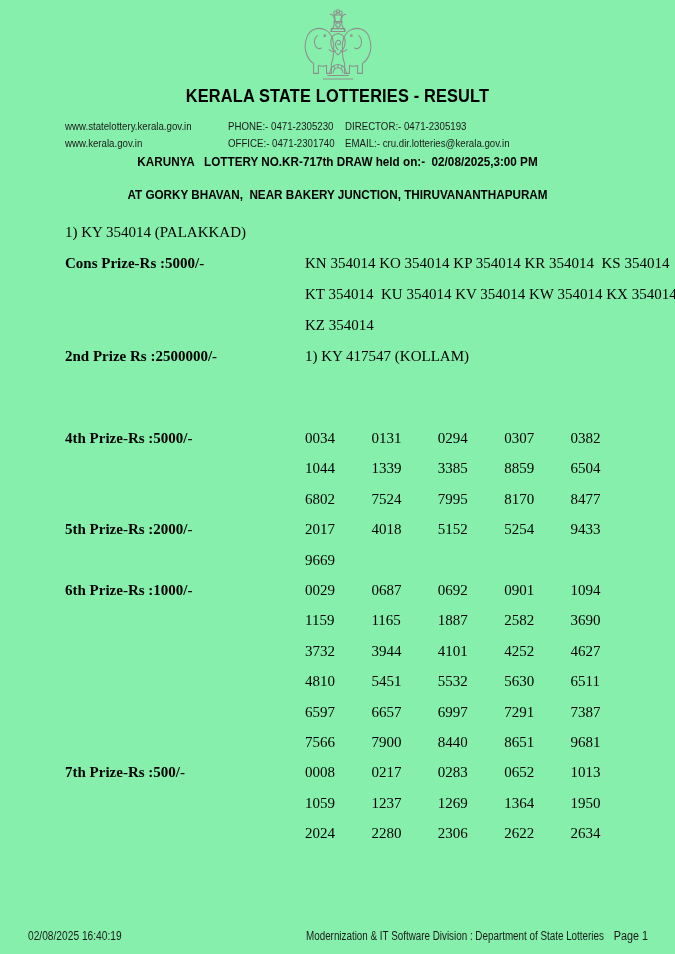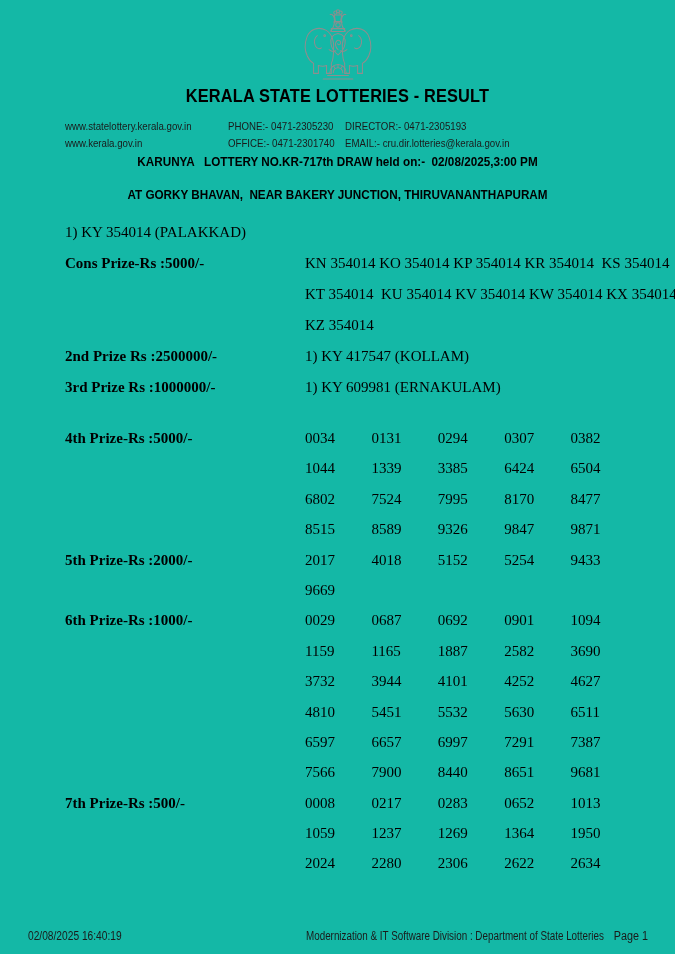--- a/index.html
+++ b/index.html
@@ -1,16 +1,16 @@
 <!DOCTYPE html>
 <html><head>
 <meta charset="utf-8">
 <style>
   html,body{margin:0;padding:0;background:#fff;}
-  .page{position:relative;width:675px;height:954px;background:#14b8a6;color:#000;
+  .page{position:relative;width:675px;height:954px;background:#86efac;color:#000;
         font-family:"Liberation Serif",serif;overflow:hidden;}
 
   .emblem{position:absolute;top:6px;left:50%;transform:translateX(-50%);}
 
   .title{position:absolute;top:85px;left:0;right:0;margin:0;text-align:center;
          font-family:"Liberation Sans",sans-serif;font-weight:bold;font-size:19px;
          transform:scaleX(.86);letter-spacing:.2px;white-space:pre;}
 
   .contact{position:absolute;top:120px;left:0;right:0;
            font-family:"Liberation Sans",sans-serif;font-size:11px;color:#1a1a1a;}
@@ -111,59 +111,47 @@
         <span class="tp-value">KT 354014  KU 354014 KV 354014 KW 354014 KX 354014</span>
       </div>
       <div class="tp-row">
         <span class="tp-label"></span>
         <span class="tp-value">KZ 354014</span>
       </div>
       <div class="tp-row">
         <span class="tp-label">2nd Prize Rs :2500000/-</span>
         <span class="tp-value">1) KY 417547 (KOLLAM)</span>
       </div>
-      <div class="tp-row">
-        <span class="tp-label">3rd Prize Rs :1000000/-</span>
-        <span class="tp-value">1) KY 609981 (ERNAKULAM)</span>
-      </div>
     </div>
 
 
   <div class="ending-prizes" id="ending-prizes">
       <div class="num-row">
         <span class="tp-label">4th Prize-Rs :5000/-</span>
         <span class="num-cell">0034</span>
         <span class="num-cell">0131</span>
         <span class="num-cell">0294</span>
         <span class="num-cell">0307</span>
         <span class="num-cell">0382</span>
       </div>
       <div class="num-row">
         <span class="tp-label"></span>
         <span class="num-cell">1044</span>
         <span class="num-cell">1339</span>
         <span class="num-cell">3385</span>
-        <span class="num-cell">6424</span>
+        <span class="num-cell">8859</span>
         <span class="num-cell">6504</span>
       </div>
       <div class="num-row">
         <span class="tp-label"></span>
         <span class="num-cell">6802</span>
         <span class="num-cell">7524</span>
         <span class="num-cell">7995</span>
         <span class="num-cell">8170</span>
         <span class="num-cell">8477</span>
-      </div>
-      <div class="num-row">
-        <span class="tp-label"></span>
-        <span class="num-cell">8515</span>
-        <span class="num-cell">8589</span>
-        <span class="num-cell">9326</span>
-        <span class="num-cell">9847</span>
-        <span class="num-cell">9871</span>
       </div>
       <div class="num-row">
         <span class="tp-label">5th Prize-Rs :2000/-</span>
         <span class="num-cell">2017</span>
         <span class="num-cell">4018</span>
         <span class="num-cell">5152</span>
         <span class="num-cell">5254</span>
         <span class="num-cell">9433</span>
       </div>
       <div class="num-row">

